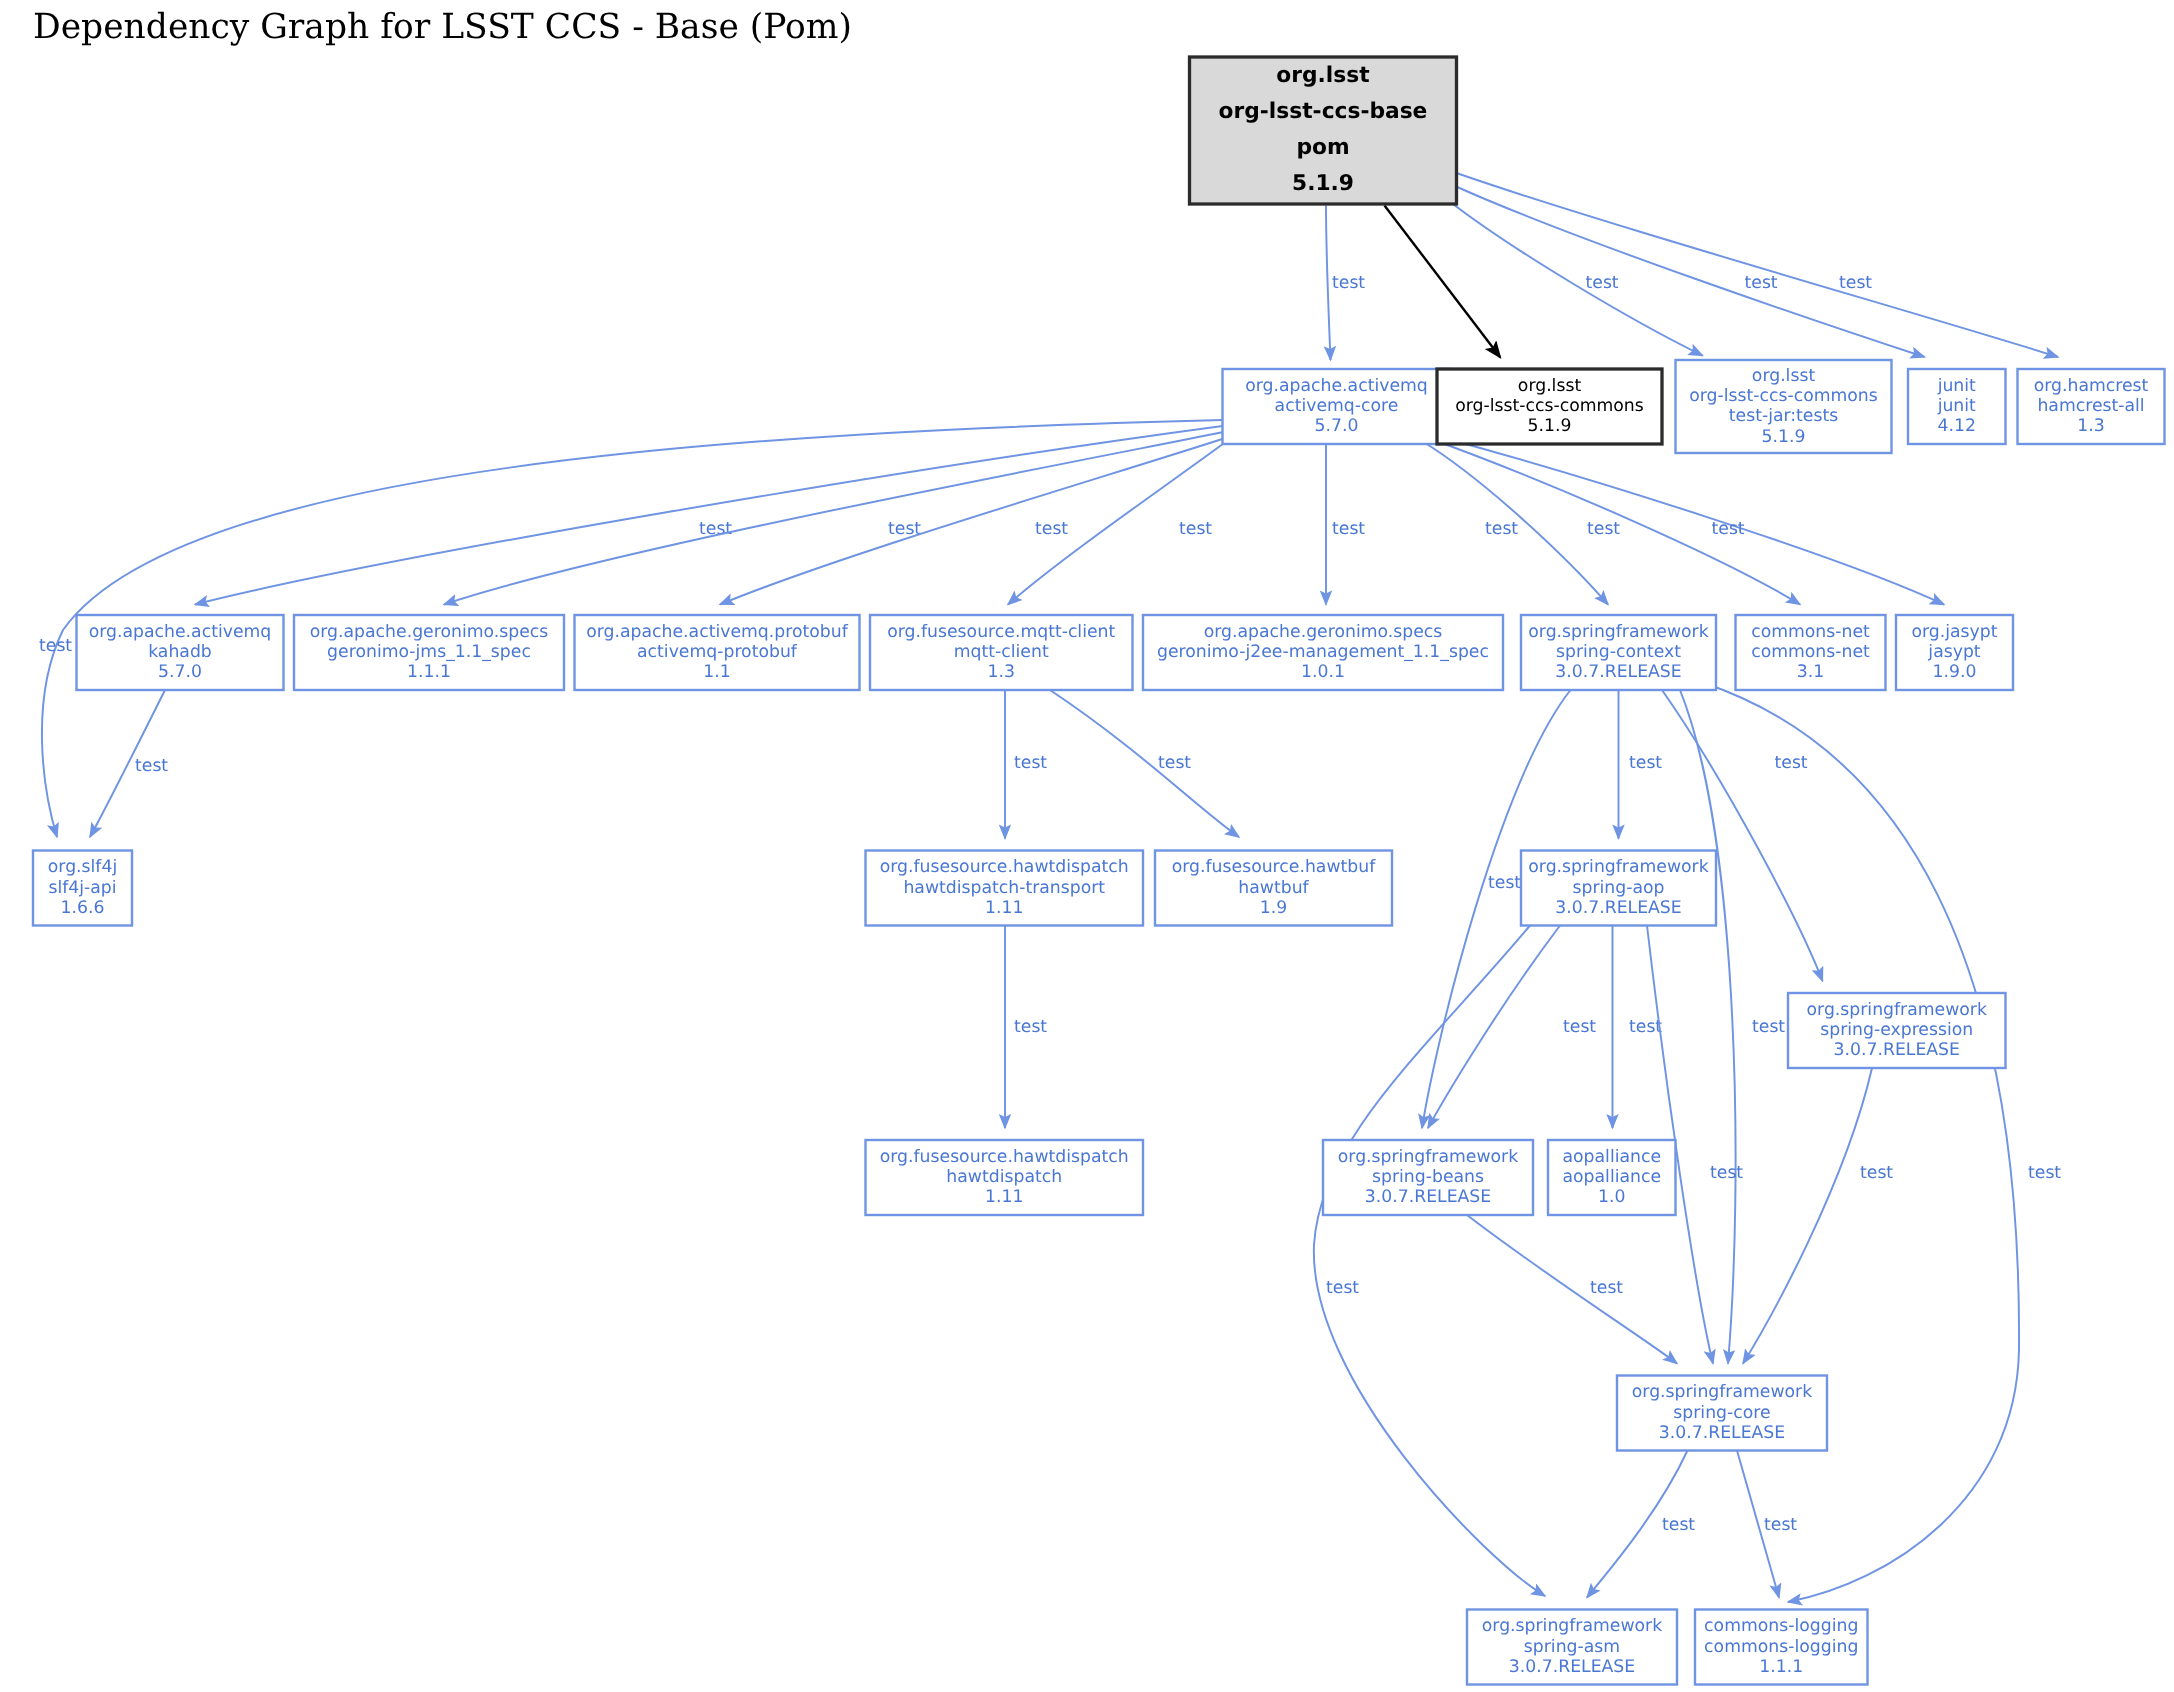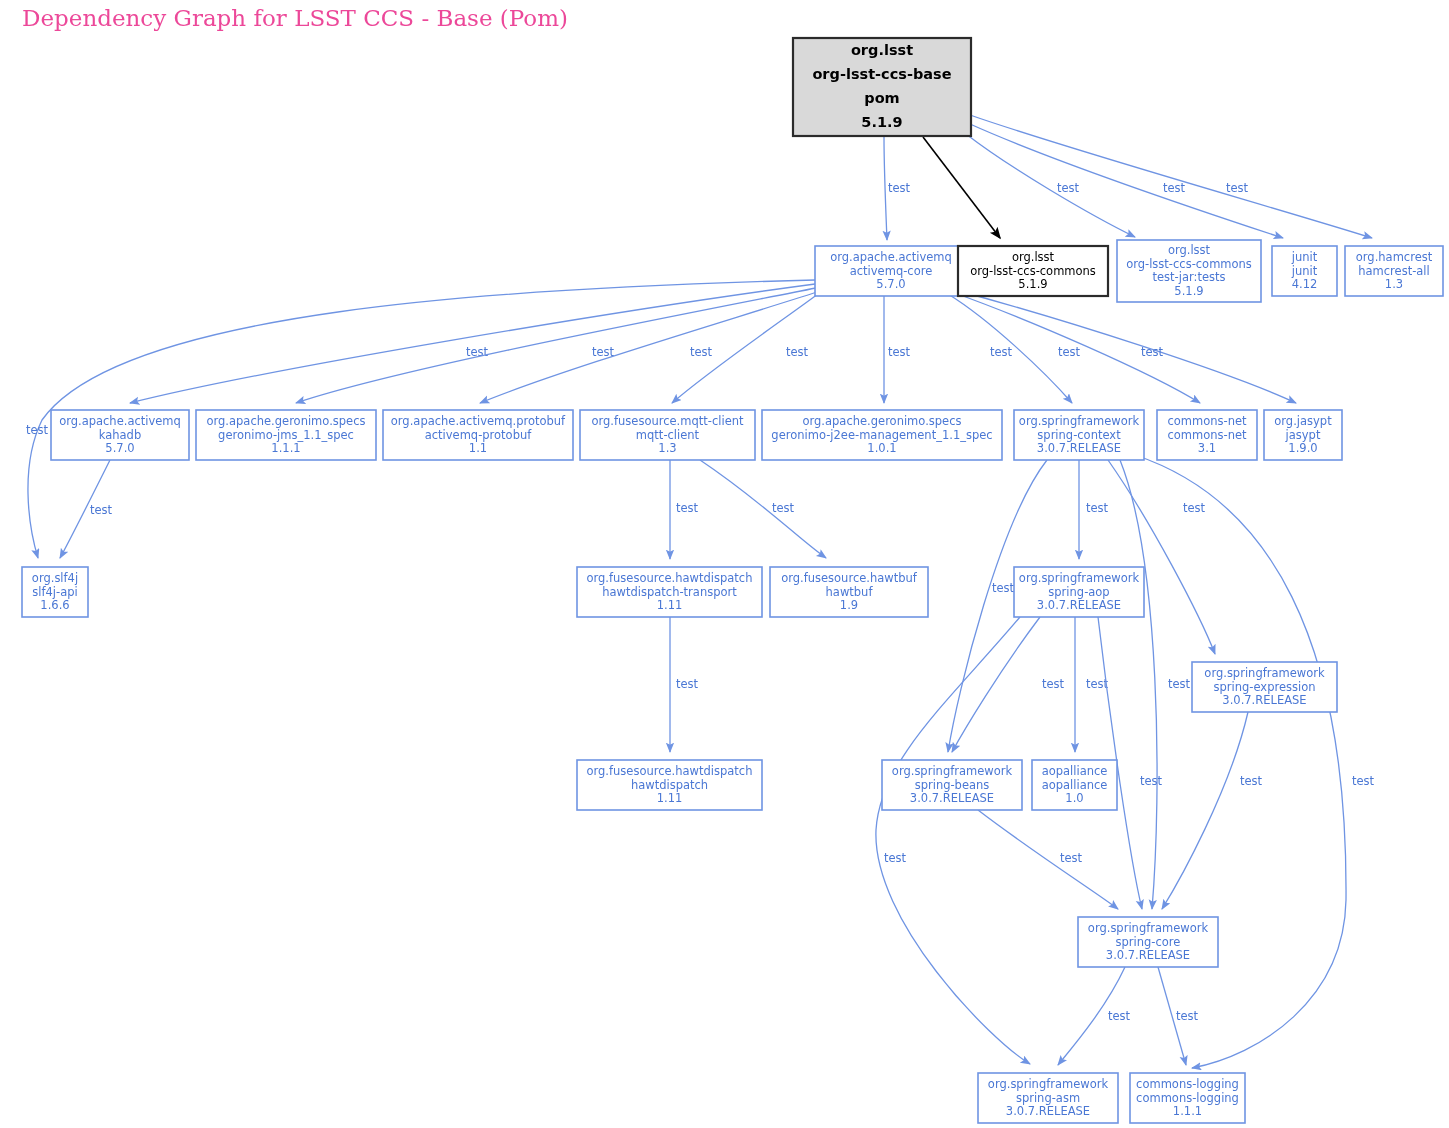--- a/index.html
+++ b/index.html
@@ -13,21 +13,21 @@
     position: relative;
     font-family: "DejaVu Sans", sans-serif;
     overflow: hidden;
   }
   #graph-title {
     position: absolute;
     left: 22px;
     top: 5px;
     font-family: "DejaVu Serif", "Liberation Serif", serif;
     font-size: 23px;
-    color: #ec4899;
+    color: #000000;
     white-space: nowrap;
   }
   svg#graph-canvas {
     position: absolute;
     left: 0;
     top: 0;
     width: 1449px;
     height: 1128px;
   }
   .node-box {

